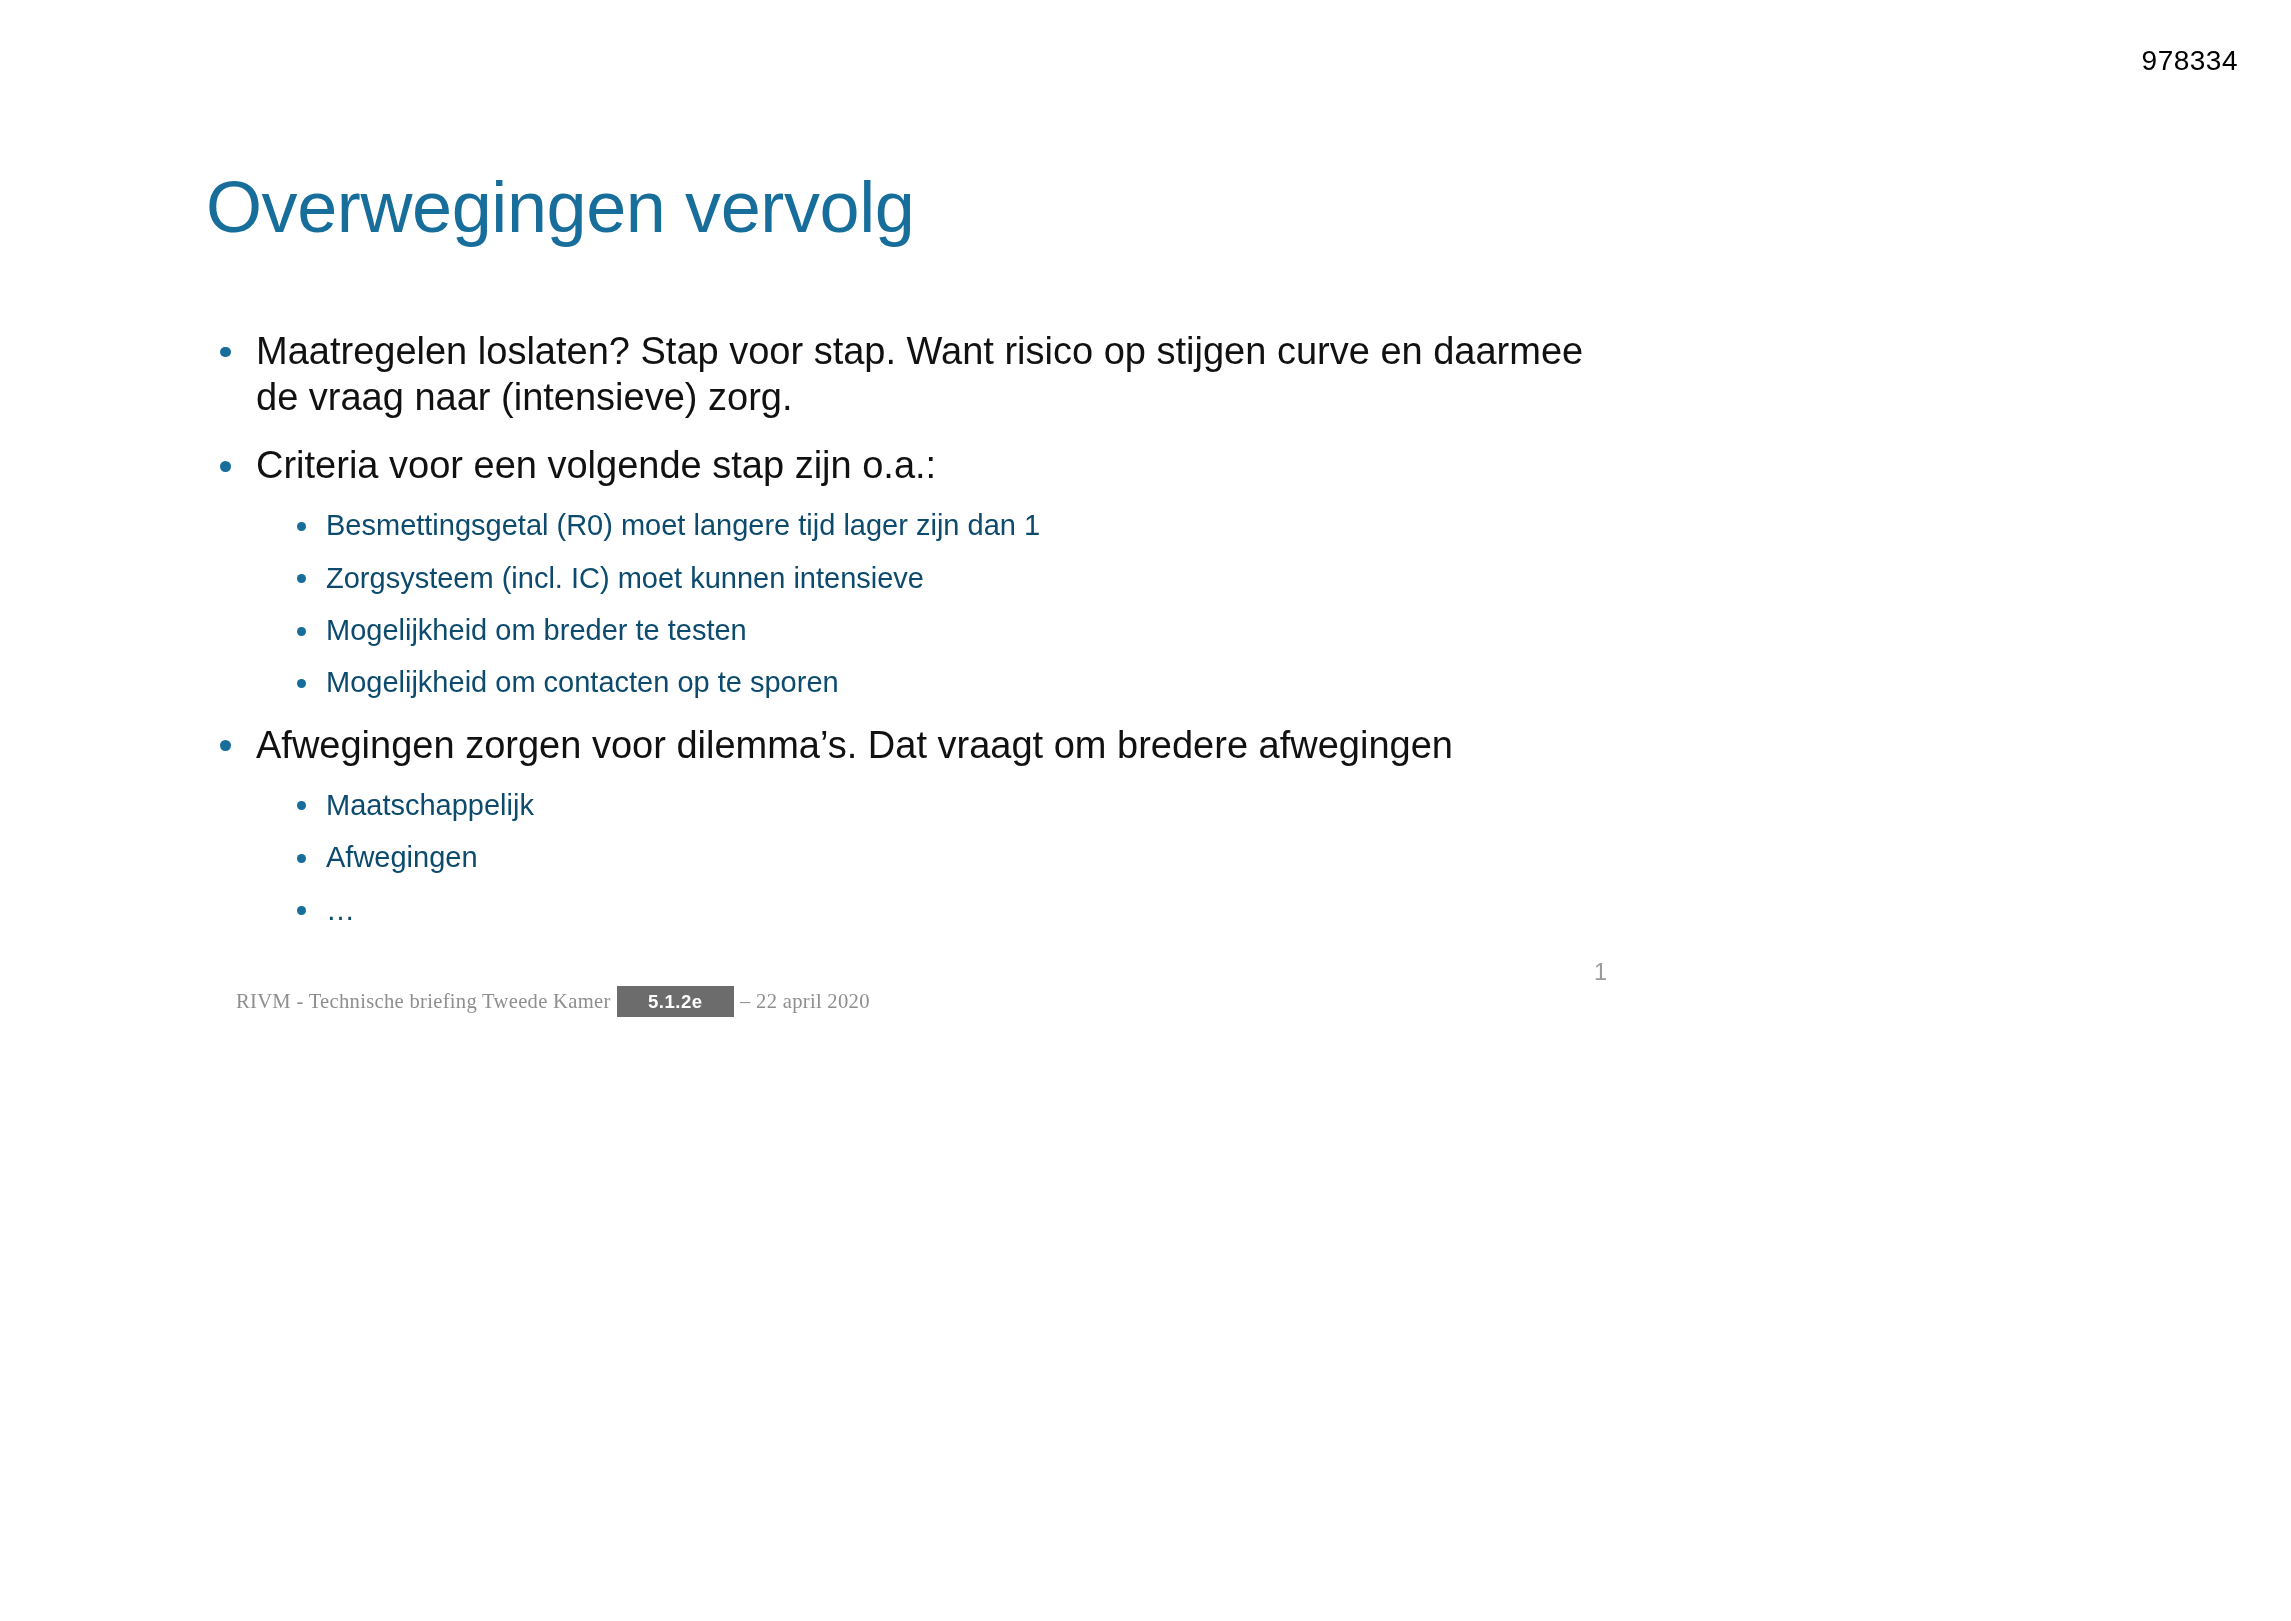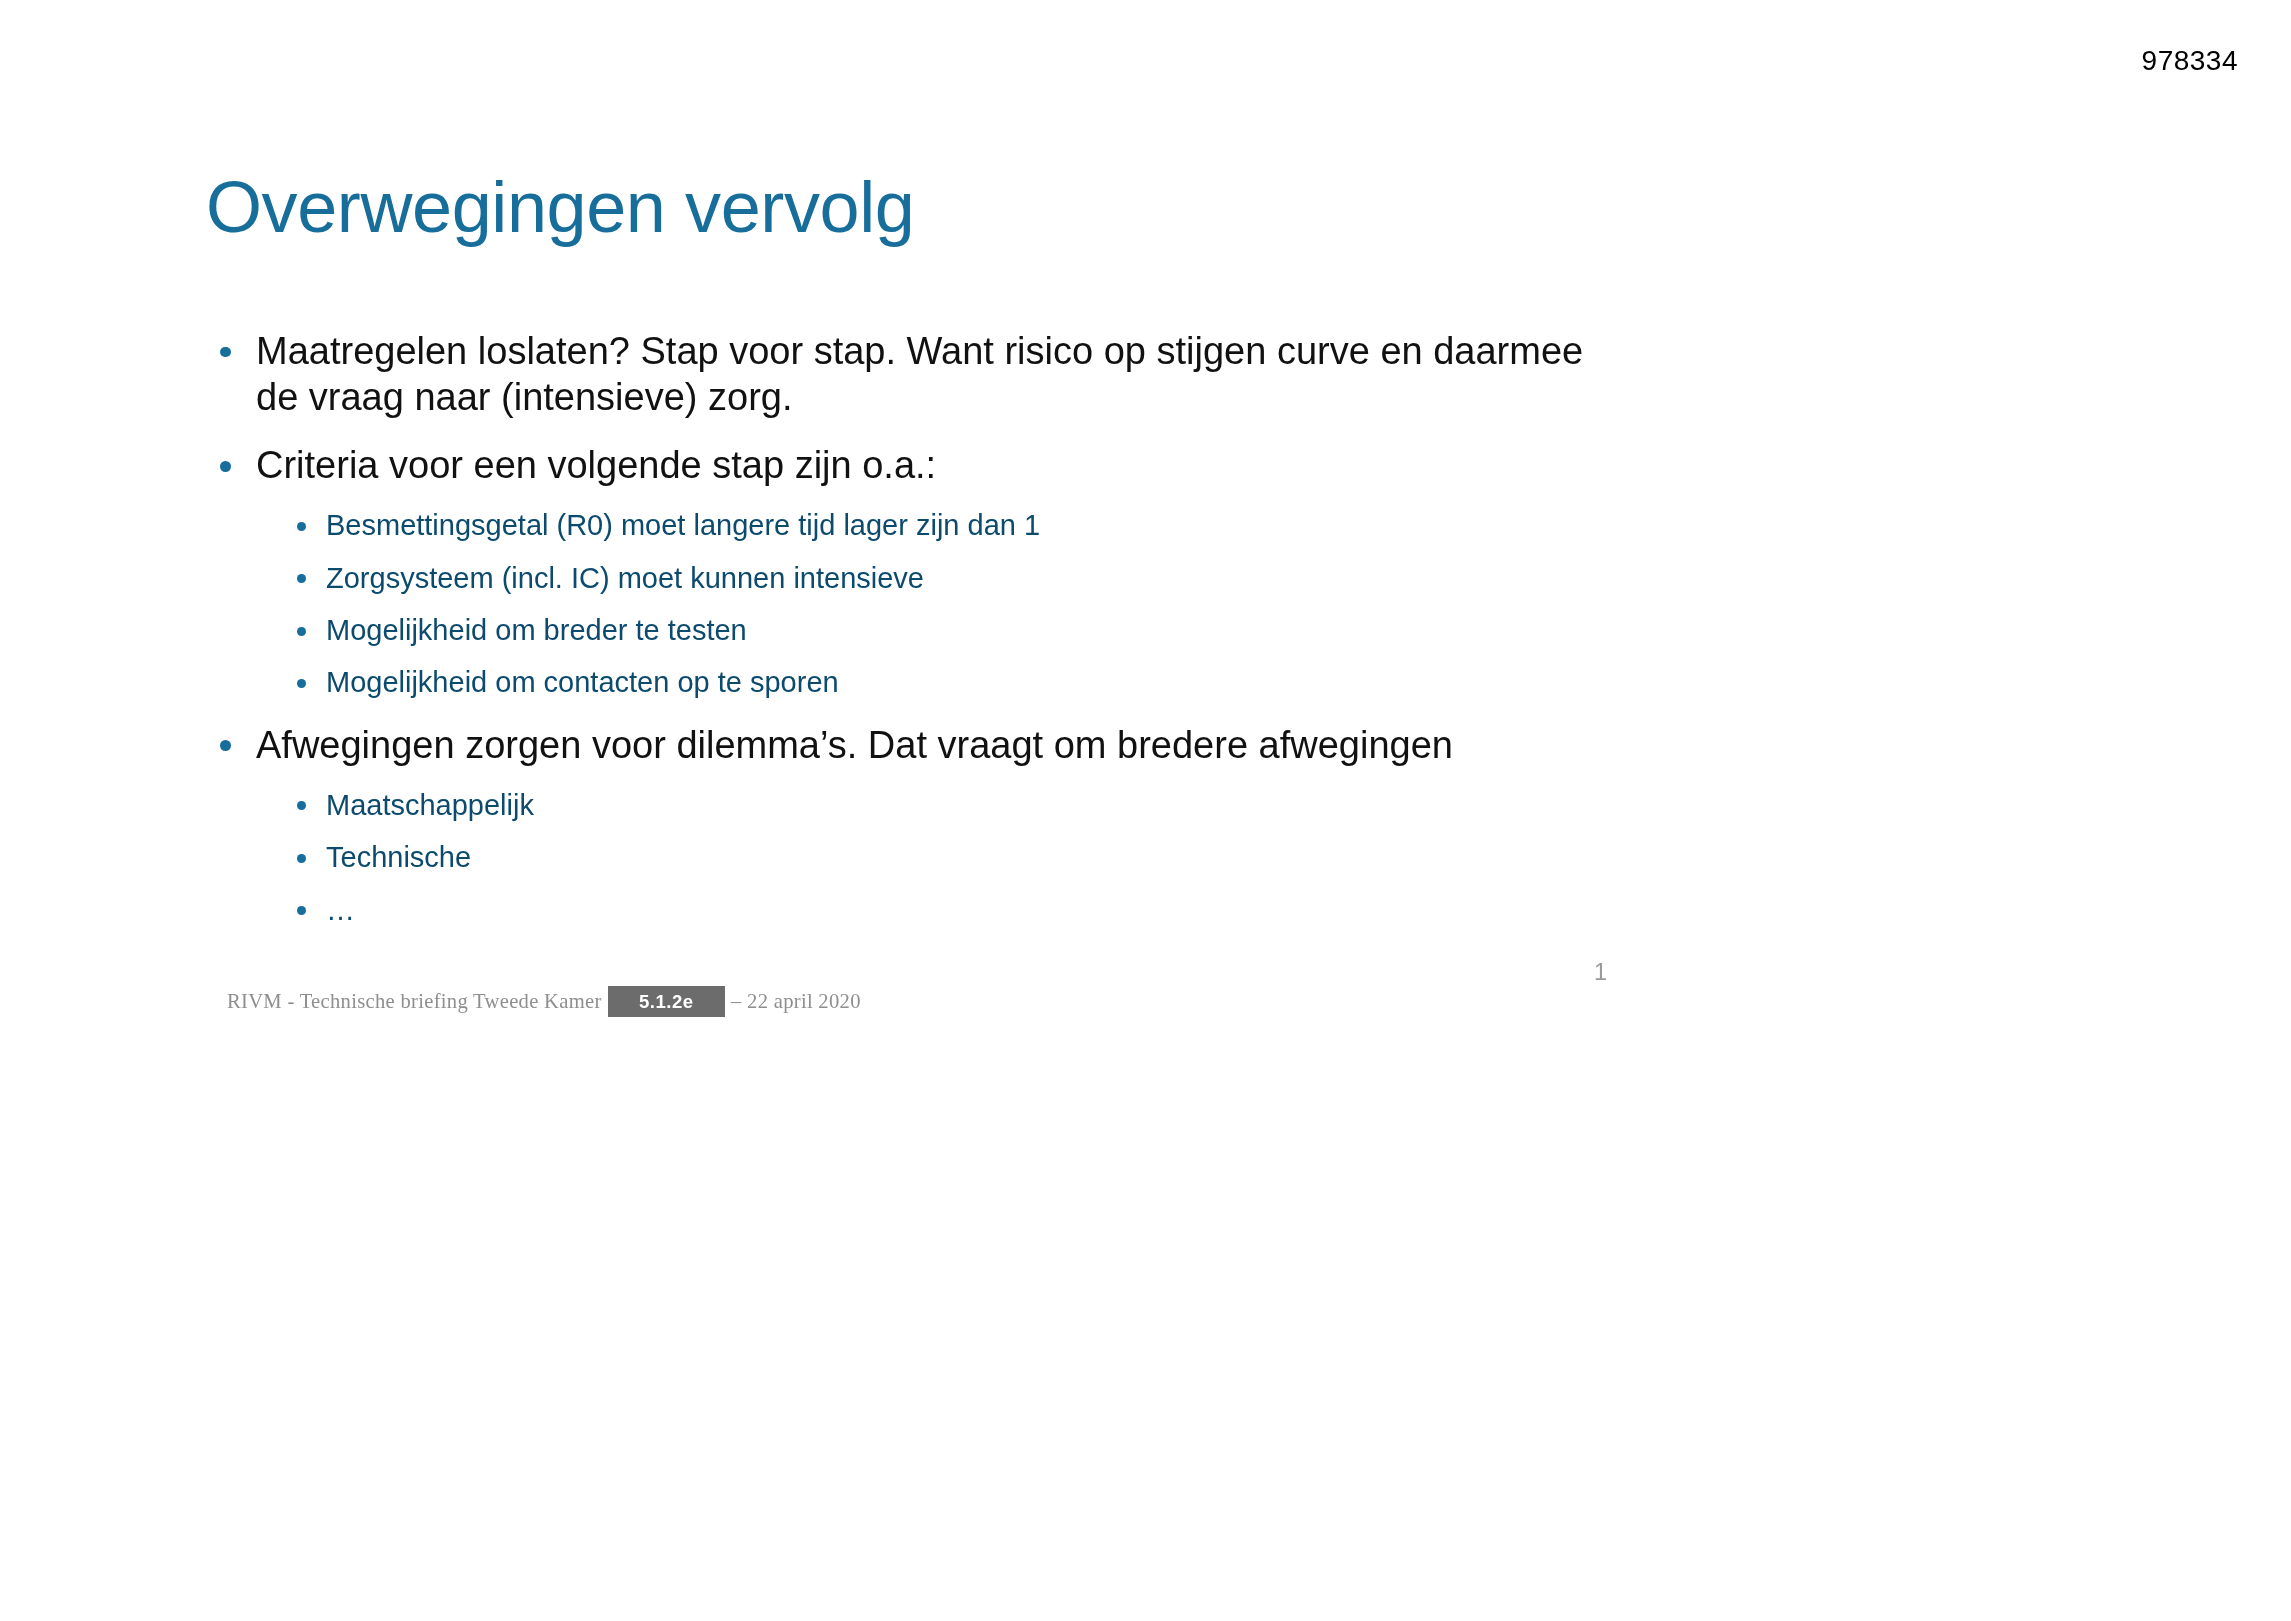--- a/index.html
+++ b/index.html
@@ -122,21 +122,21 @@
   .group-gap {
     margin-bottom: 33px;
   }
   .group-gap-tight {
     margin-bottom: 9.8px;
   }
 
   
   .footer {
     position: absolute;
-    left: 227px;
+    left: 236px;
     top: 986px;
     display: flex;
     align-items: center;
     font-family: "Liberation Serif", serif;
     font-size: 20.6px;
     color: #8E8E8E;
     letter-spacing: 0.3px;
     white-space: nowrap;
   }
   .footer .seg {
@@ -202,21 +202,21 @@
         </ul>
       </li>
 
       <li class="b1 group-gap-tight">
         <span class="btext">Afwegingen zorgen voor  dilemma’s. Dat vraagt om bredere afwegingen</span>
         <ul class="lvl2">
           <li class="b2">
             <span>Maatschappelijk</span>
           </li>
           <li class="b2">
-            <span>Technische</span>
+            <span>Afwegingen</span>
           </li>
           <li class="b2">
             <span>…</span>
           </li>
         </ul>
       </li>
 
     </ul>
   </div>
 

